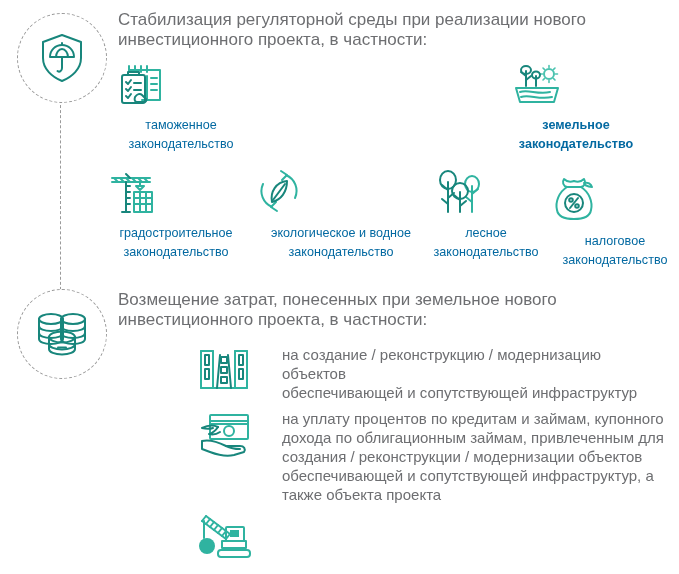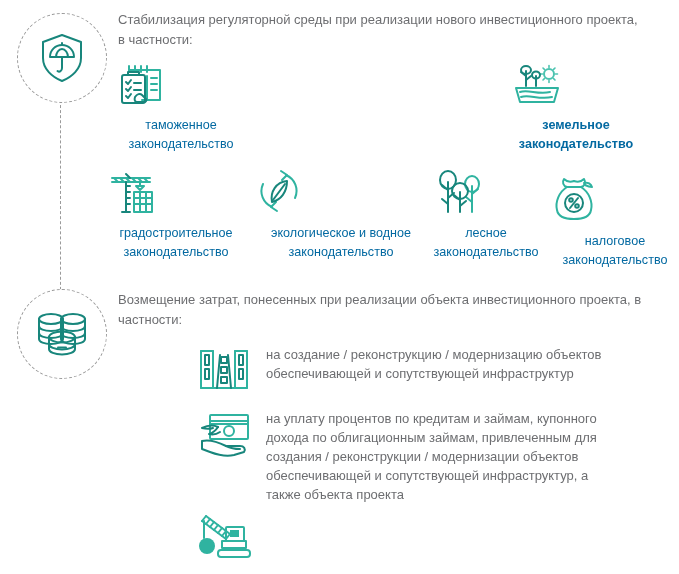--- a/index.html
+++ b/index.html
@@ -25,39 +25,40 @@
     border:1px dashed #9a9a9a;
     display:flex;align-items:center;justify-content:center;
     background:#fff;
   }
   #circle-1{left:17px;top:13px;}
   #circle-2{left:17px;top:289px;}
 
   
   .section-head{
     position:absolute;
-    font-size:13px;line-height:20px;color:#6d6e71;
+    font-size:17px;line-height:20px;color:#6d6e71;
     width:530px;
   }
   #head-1{left:118px;top:10px;}
   #head-2{left:118px;top:290px;}
 
   
   .grid-item{position:absolute;text-align:center;}
   .grid-item .ico{display:block;margin:0 auto 9px auto;}
   .grid-item .cap{
     font-size:12.6px;line-height:17px;color:#0369a1;white-space:pre-line;
   }
 
   
   .bullet-row{position:absolute;display:flex;align-items:flex-start;}
   .bullet-row .ico{flex:0 0 auto;margin-right:14px;}
   .bullet-row .txt{
-    font-size:13px;line-height:19px;color:#6d6e71;white-space:pre-line;
+    font-size:15px;line-height:19px;color:#6d6e71;white-space:pre-line;
     padding-top:2px;
+    margin-left:16px;
   }
 
   svg{display:block;}
   .st{fill:none;stroke-width:2;stroke-linecap:round;stroke-linejoin:round;}
 </style>
 </head>
 <body>
 
 <div class="canvas">
 
@@ -199,21 +200,21 @@
         <path class="st" stroke="#18867c" d="M27 17 C27 20 32.4 22 39 22 C45.6 22 51 20 51 17"></path>
         <path class="st" stroke="#18867c" d="M27 24 C27 27 32.4 29 39 29 C45.6 29 51 27 51 24"></path>
         <ellipse class="st" stroke="#18867c" cx="28" cy="28" rx="13" ry="5.5"></ellipse>
         <path class="st" stroke="#18867c" d="M15 28 V40 C15 43.2 20.8 45.5 28 45.5 C35.2 45.5 41 43.2 41 40 V28"></path>
         <path class="st" stroke="#18867c" d="M15 35 C15 38.2 20.8 40.5 28 40.5 C35.2 40.5 41 38.2 41 35"></path>
         <path class="st" stroke="#18867c" d="M24 38.5 H32"></path>
       </svg>
     </span>
   </div>
 
-  <div class="section-head" id="head-2">Возмещение затрат, понесенных при реализации объекта инвестиционного проекта, в частности:</div>
+  <div class="section-head" id="head-2">Возмещение затрат, понесенных при земельное нового инвестиционного проекта, в частности:</div>
 
   <div class="bullet-row" style="left:196px;top:343px;width:470px;">
     <span class="ico">
       <svg width="56" height="48" viewBox="0 0 56 48">
         <path class="st" stroke="#2fb3a0" d="M5 8 V45 M17 8 V45 M39 8 V45 M51 8 V45"></path>
         <path class="st" stroke="#2fb3a0" d="M5 8 H17 M39 8 H51"></path>
         <path class="st" stroke="#2fb3a0" d="M5 45 H51"></path>
         <path class="st" stroke="#18867c" d="M9 12 H13 V22 H9 Z M9 26 H13 V36 H9 Z"></path>
         <path class="st" stroke="#18867c" d="M43 12 H47 V22 H43 Z M43 26 H47 V36 H43 Z"></path>
         <path class="st" stroke="#18867c" d="M21 45 L24 12 M35 45 L32 12"></path>

